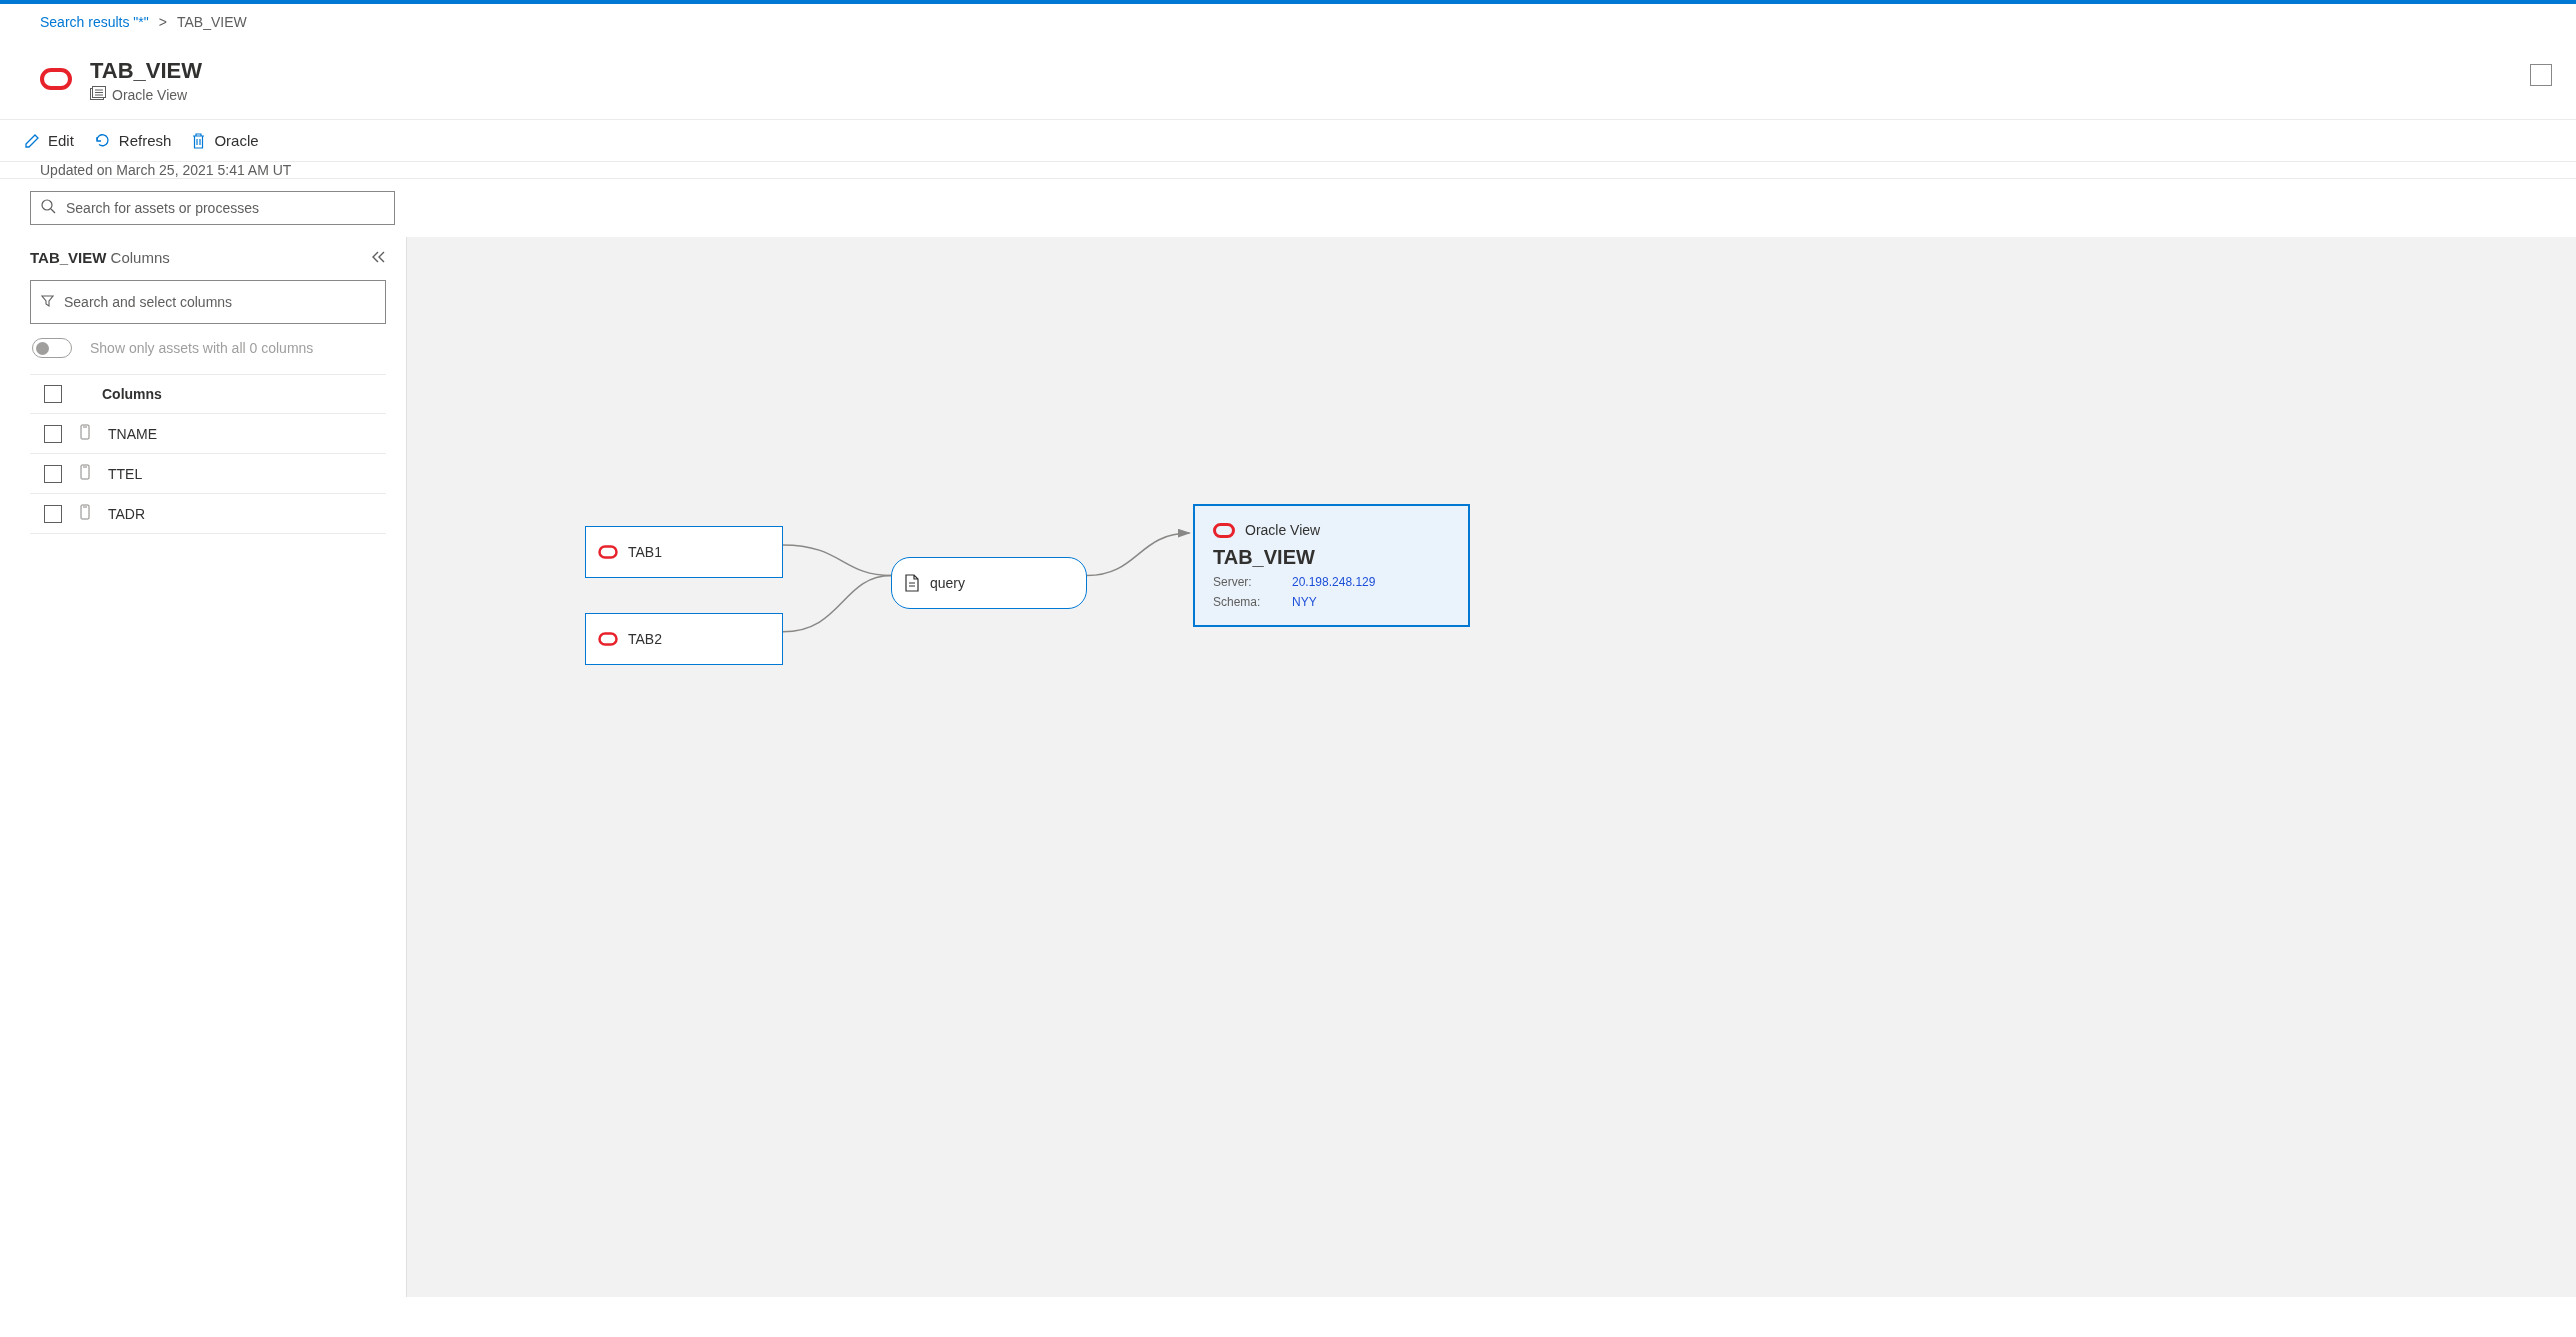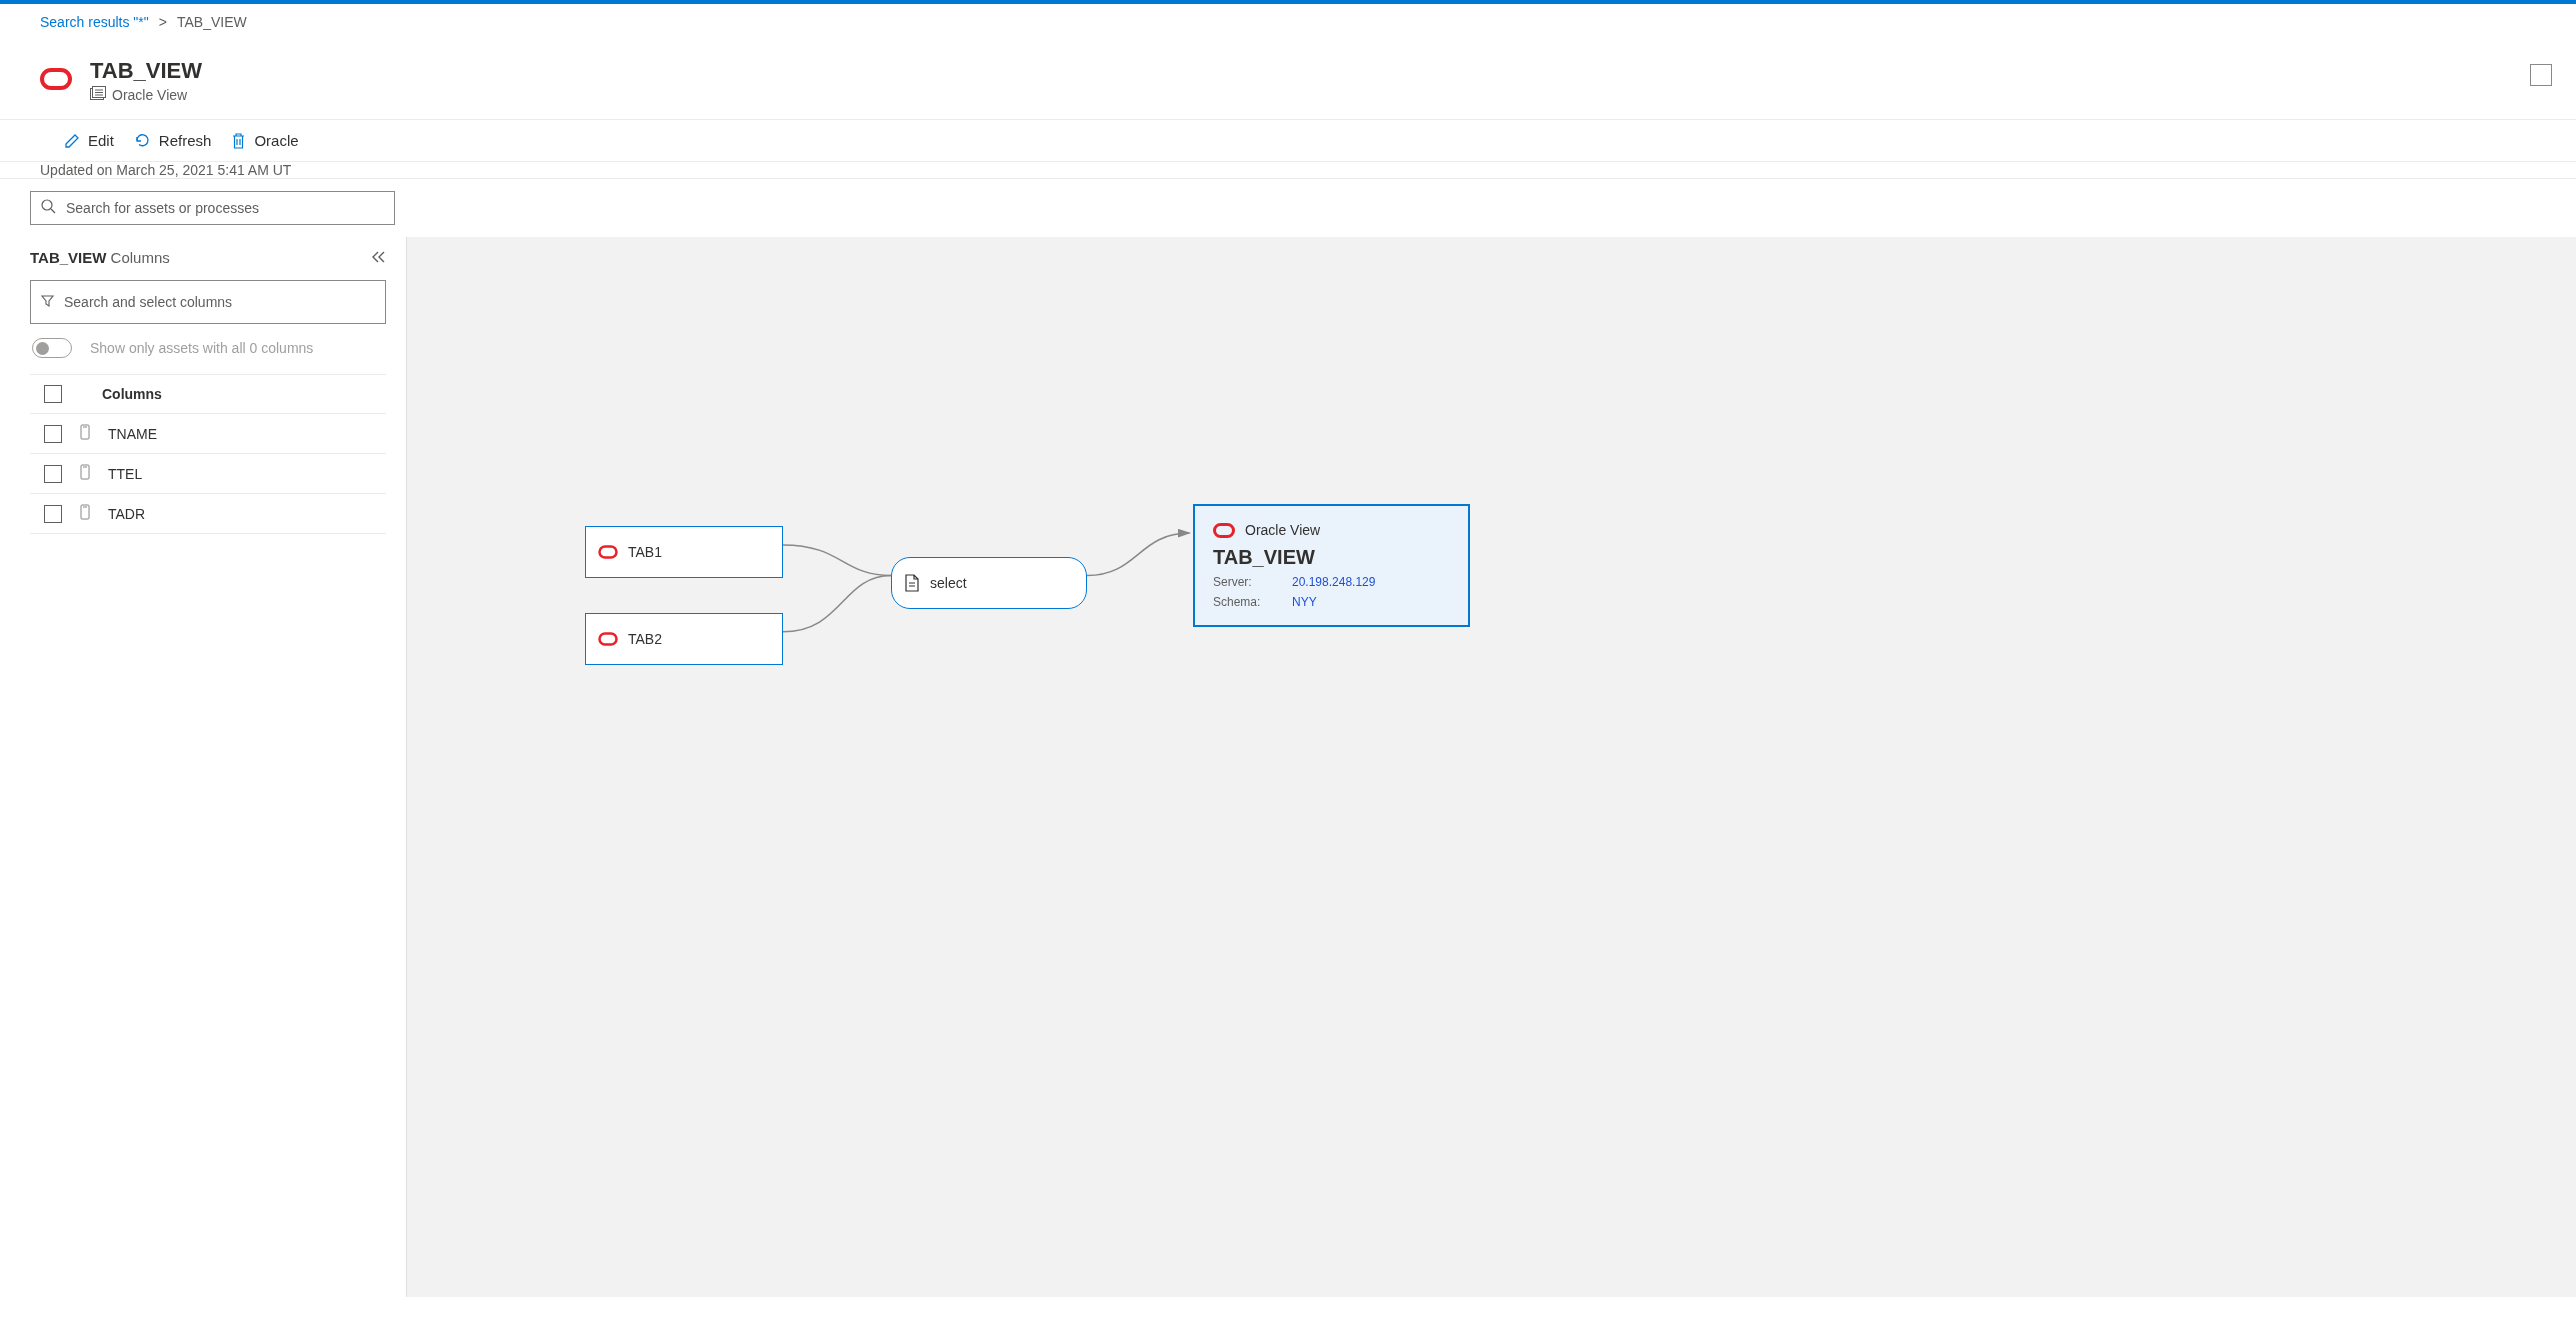--- a/index.html
+++ b/index.html
@@ -27,21 +27,21 @@
   .header .oracle-icon { margin-right: 18px; }
   .header .title { font-size: 22px; font-weight: 600; }
   .header .subtitle { display: flex; align-items: center; gap: 6px; font-size: 14px; color: #605e5c; margin-top: 2px; }
   .header .sq-btn {
     position: absolute; right: 24px; top: 24px;
     width: 22px; height: 22px; border: 1px solid #8a8886; background: #fff;
   }
 
   .toolbar {
     display: flex; align-items: center; gap: 20px;
-    padding: 12px 64px; border-bottom: 1px solid #edebe9;
+    padding: 12px 24px; border-bottom: 1px solid #edebe9;
   }
   .tool-btn { display: flex; align-items: center; gap: 8px; cursor: pointer; font-size: 15px; }
   .tool-btn svg { color: #0078d4; }
 
   .tabs-row {
     display: flex; align-items: center; justify-content: space-between;
     padding: 0 40px; border-bottom: 1px solid #edebe9;
   }
   .tabs { display: flex; gap: 32px; }
   .tab { padding: 14px 0; font-size: 15px; cursor: pointer; border-bottom: 3px solid transparent; }
@@ -276,21 +276,21 @@
         </svg>
       <span>TAB2</span>
     </div>
 
     <div class="node pill" style="left:484px; top:320px; width:196px;">
       <svg width="16" height="18" viewBox="0 0 16 18">
           <path d="M2 1 H10 L14 5 V17 H2 Z M10 1 V5 H14" fill="none" stroke="#323130" stroke-width="1.2"></path>
           <line x1="5" y1="9" x2="11" y2="9" stroke="#323130"></line>
           <line x1="5" y1="12" x2="11" y2="12" stroke="#323130"></line>
         </svg>
-      <span>select</span>
+      <span>query</span>
     </div>
 
     <div class="big-node" style="left:786px; top:267px;">
       <div class="row1">
         <svg width="22" height="15" viewBox="0 0 22 15">
             <rect x="1.5" y="1.5" width="19" height="12" rx="6" fill="none" stroke="#e8222a" stroke-width="3"></rect>
           </svg>
         <span>Oracle View</span>
       </div>
       <div class="bigtitle">TAB_VIEW</div>

